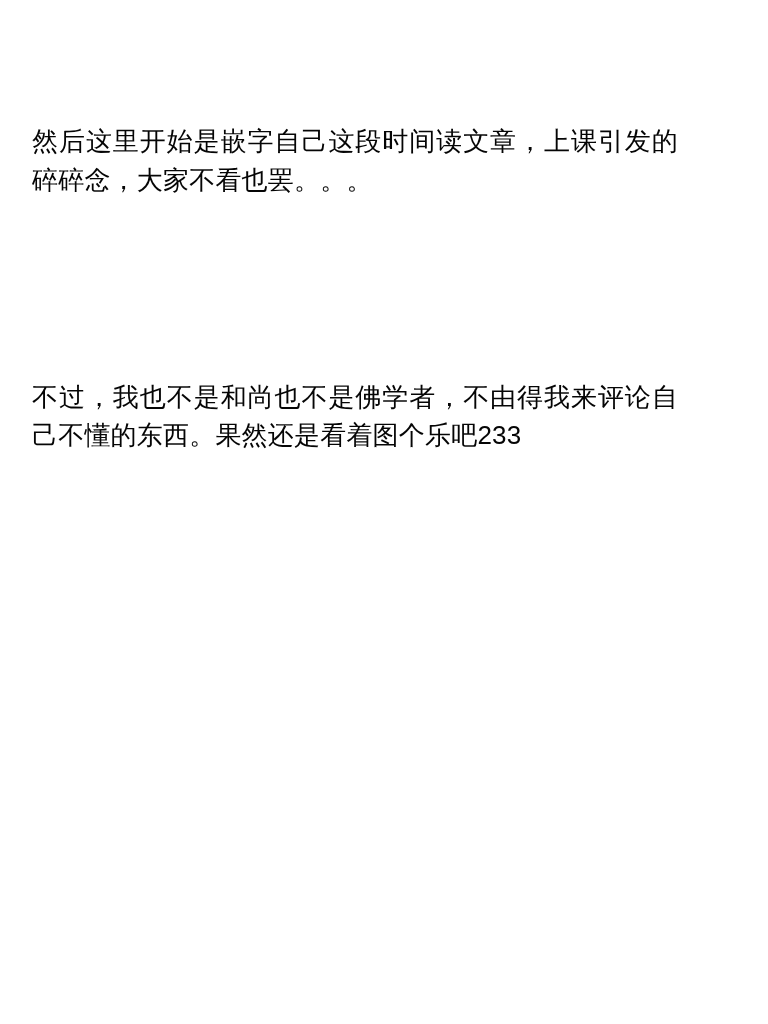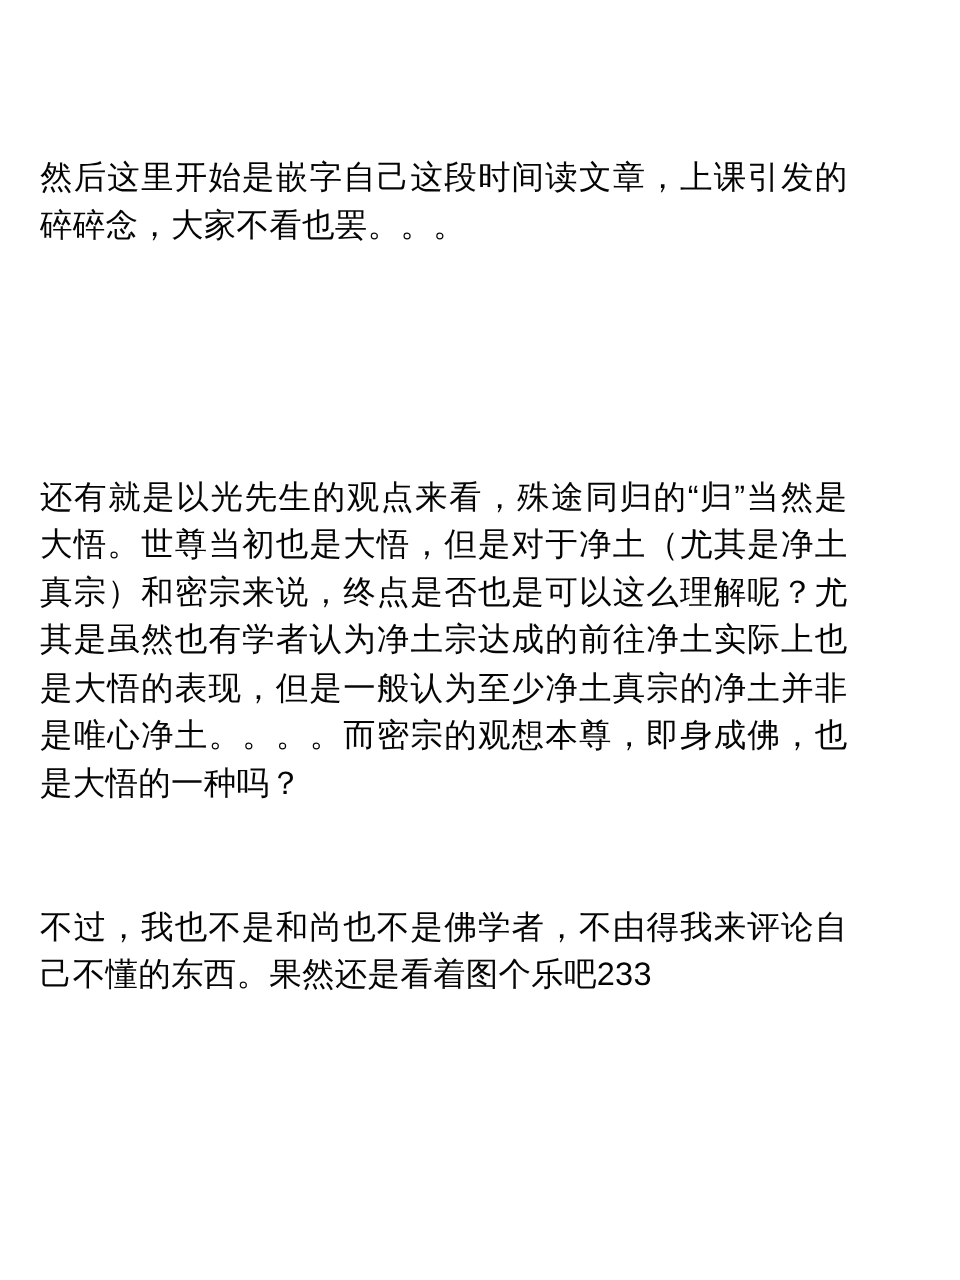--- a/index.html
+++ b/index.html
@@ -38,16 +38,15 @@
     height: 26px;
   }
 </style>
 </head>
 <body style="background: rgb(255, 255, 255);">
 
 <div class="page">
   <div class="block">
     <p class="para">然后这里开始是嵌字自己这段时间读文章，上课引发的碎碎念，大家不看也罢。。。</p>
     <div class="gap"></div>
-    <p class="para">还有就是以光先生的观点来看，殊途同归的“归”当然是大悟。世尊当初也是大悟，但是对于净土（尤其是净土真宗）和密宗来说，终点是否也是可以这么理解呢？尤其是虽然也有学者认为净土宗达成的前往净土实际上也是大悟的表现，但是一般认为至少净土真宗的净土并非是唯心净土。。。。而密宗的观想本尊，即身成佛，也是大悟的一种吗？</p>
     <p class="para">不过，我也不是和尚也不是佛学者，不由得我来评论自己不懂的东西。果然还是看着图个乐吧233</p>
   </div>
 </div>
 
 </body></html>

